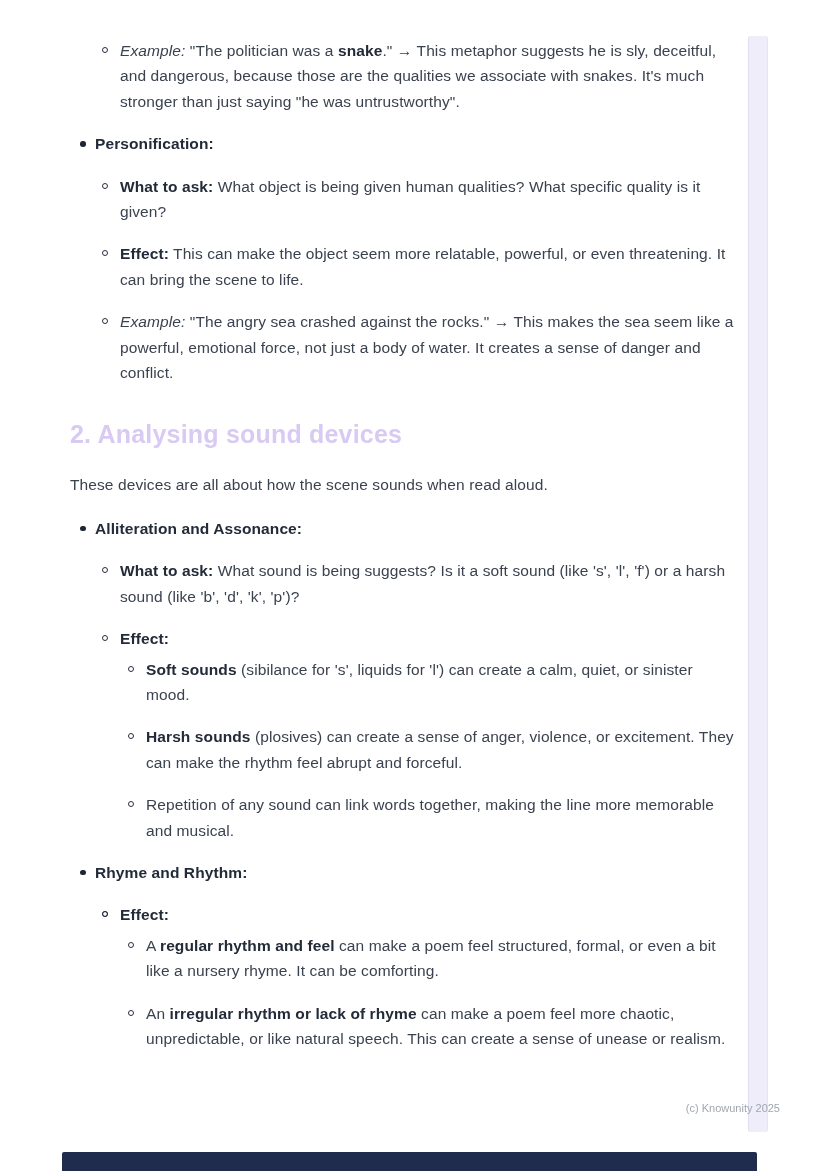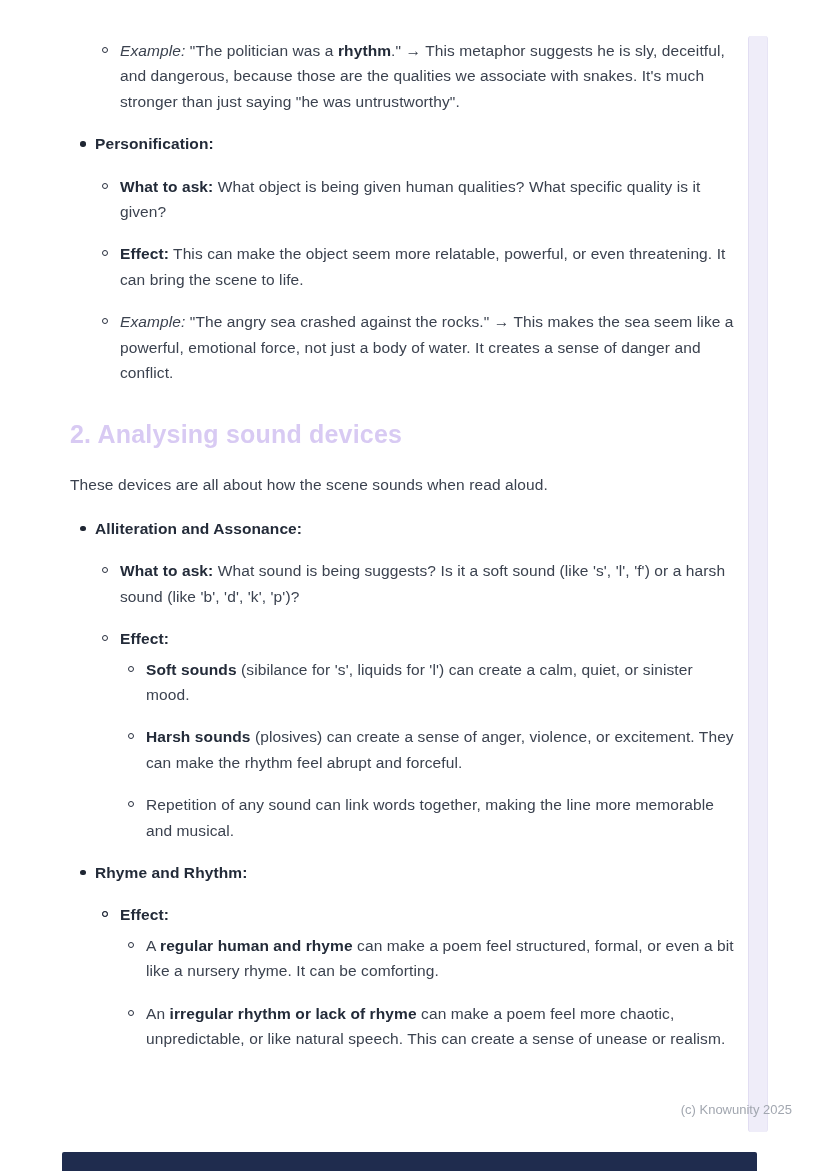--- a/index.html
+++ b/index.html
@@ -36,22 +36,22 @@
   .h2 {
     margin: 29px 0 17px 0;
     font-size: 25px;
     font-weight: 700;
     letter-spacing: 0.2px;
     color: #d8caf3;
   }
   .footer {
     position: absolute;
     top: 1102px;
-    right: 36px;
-    font-size: 13px;
+    right: 48px;
+    font-size: 11px;
     color: #a2a7b0;
     z-index: 3;
   }
   .scrollbar {
     position: absolute;
     left: 748px;
     top: 36px;
     width: 20px;
     height: 1096px;
     background: #efedf9;
@@ -68,37 +68,37 @@
     height: 19px;
     background: #1f2c4e;
     border-radius: 2px 2px 0 0;
     z-index: 1;
   }
 </style>
 </head>
 <body>
 
 <div class="doc">
-    <div class="li li2"><span class="marker"></span><span><span class="i">Example:</span><span> "The politician was a </span><span class="b">rhythm</span><span>." → This metaphor suggests he is sly, deceitful, and dangerous, because those are the qualities we associate with snakes. It's much stronger than just saying "he was untrustworthy".</span></span></div>
+    <div class="li li2"><span class="marker"></span><span><span class="i">Example:</span><span> "The politician was a </span><span class="b">snake</span><span>." → This metaphor suggests he is sly, deceitful, and dangerous, because those are the qualities we associate with snakes. It's much stronger than just saying "he was untrustworthy".</span></span></div>
     <div class="li li1"><span class="marker"></span><span><span class="b">Personification:</span></span></div>
     <div class="li li2"><span class="marker"></span><span><span class="b">What to ask:</span><span> What object is being given human qualities? What specific quality is it given?</span></span></div>
     <div class="li li2"><span class="marker"></span><span><span class="b">Effect:</span><span> This can make the object seem more relatable, powerful, or even threatening. It can bring the scene to life.</span></span></div>
     <div class="li li2"><span class="marker"></span><span><span class="i">Example:</span><span> "The angry sea crashed against the rocks." → This makes the sea seem like a powerful, emotional force, not just a body of water. It creates a sense of danger and conflict.</span></span></div>
     <h2 class="h2"><span><span>2. Analysing sound devices</span></span></h2>
     <p class="p"><span><span>These devices are all about how the scene sounds when read aloud.</span></span></p>
     <div class="li li1"><span class="marker"></span><span><span class="b">Alliteration and Assonance:</span></span></div>
     <div class="li li2"><span class="marker"></span><span><span class="b">What to ask:</span><span> What sound is being suggests? Is it a soft sound (like 's', 'l', 'f') or a harsh sound (like 'b', 'd', 'k', 'p')?</span></span></div>
     <div class="li li2 tight"><span class="marker"></span><span><span class="b">Effect:</span></span></div>
     <div class="li li3"><span class="marker"></span><span><span class="b">Soft sounds</span><span> (sibilance for 's', liquids for 'l') can create a calm, quiet, or sinister mood.</span></span></div>
     <div class="li li3"><span class="marker"></span><span><span class="b">Harsh sounds</span><span> (plosives) can create a sense of anger, violence, or excitement. They can make the rhythm feel abrupt and forceful.</span></span></div>
     <div class="li li3"><span class="marker"></span><span><span>Repetition of any sound can link words together, making the line more memorable and musical.</span></span></div>
     <div class="li li1"><span class="marker"></span><span><span class="b">Rhyme and Rhythm:</span></span></div>
     <div class="li li2"><span class="marker"></span></div>
     <div class="li li2 tight"><span class="marker"></span><span><span class="b">Effect:</span></span></div>
-    <div class="li li3"><span class="marker"></span><span><span>A </span><span class="b">regular human and rhyme</span><span> can make a poem feel structured, formal, or even a bit like a nursery rhyme. It can be comforting.</span></span></div>
+    <div class="li li3"><span class="marker"></span><span><span>A </span><span class="b">regular rhythm and feel</span><span> can make a poem feel structured, formal, or even a bit like a nursery rhyme. It can be comforting.</span></span></div>
     <div class="li li3"><span class="marker"></span><span><span>An </span><span class="b">irregular rhythm or lack of rhyme</span><span> can make a poem feel more chaotic, unpredictable, or like natural speech. This can create a sense of unease or realism.</span></span></div>
   </div>
 
 <div class="scrollbar"></div>
 
 <div class="footer">(c) Knowunity 2025</div>
 
 <div class="next-page-bar"></div>
 
 </body></html>

